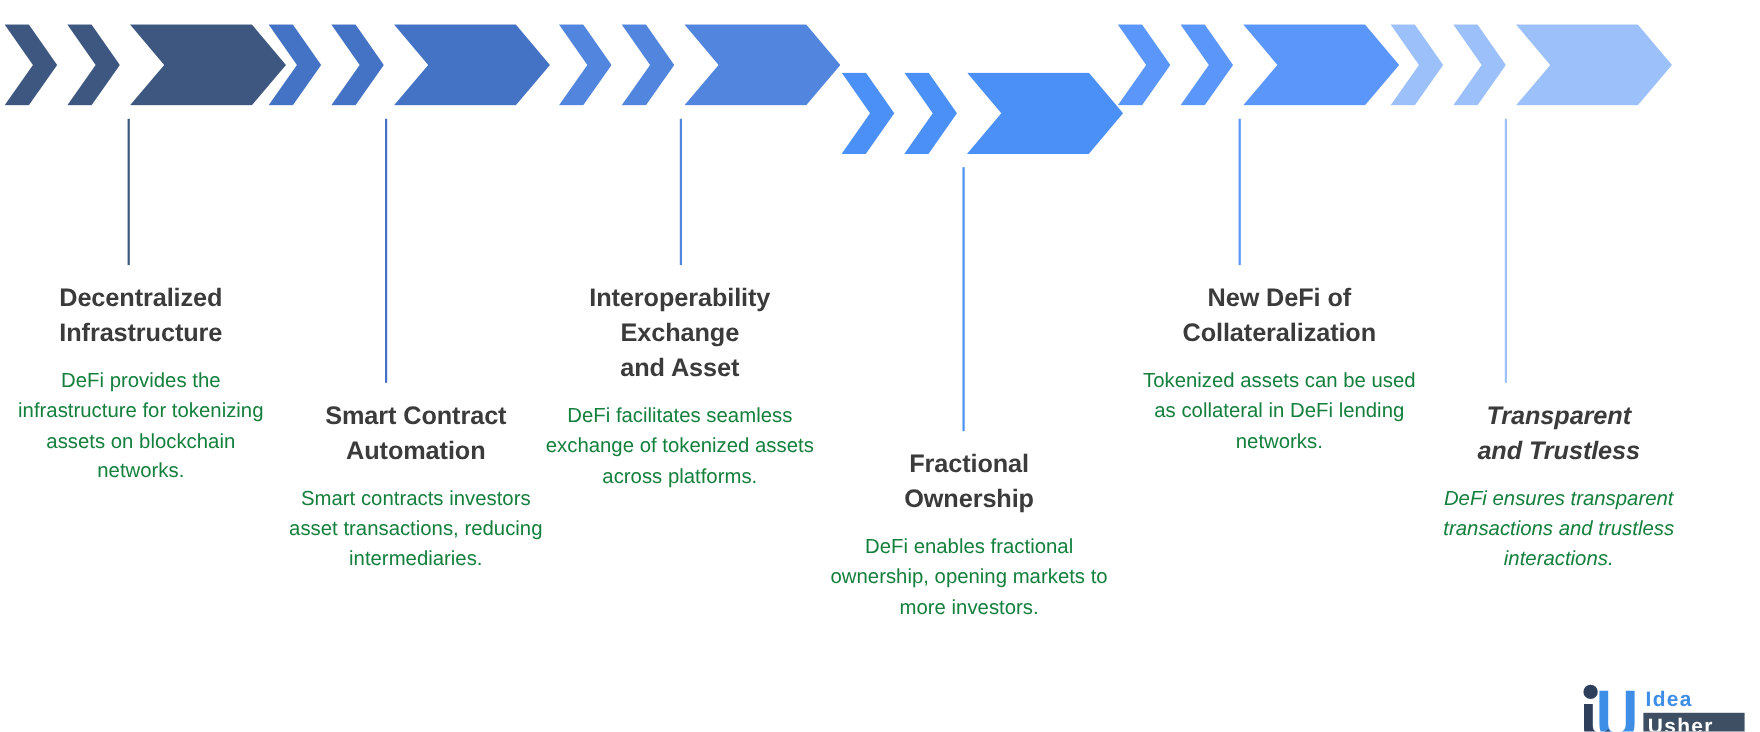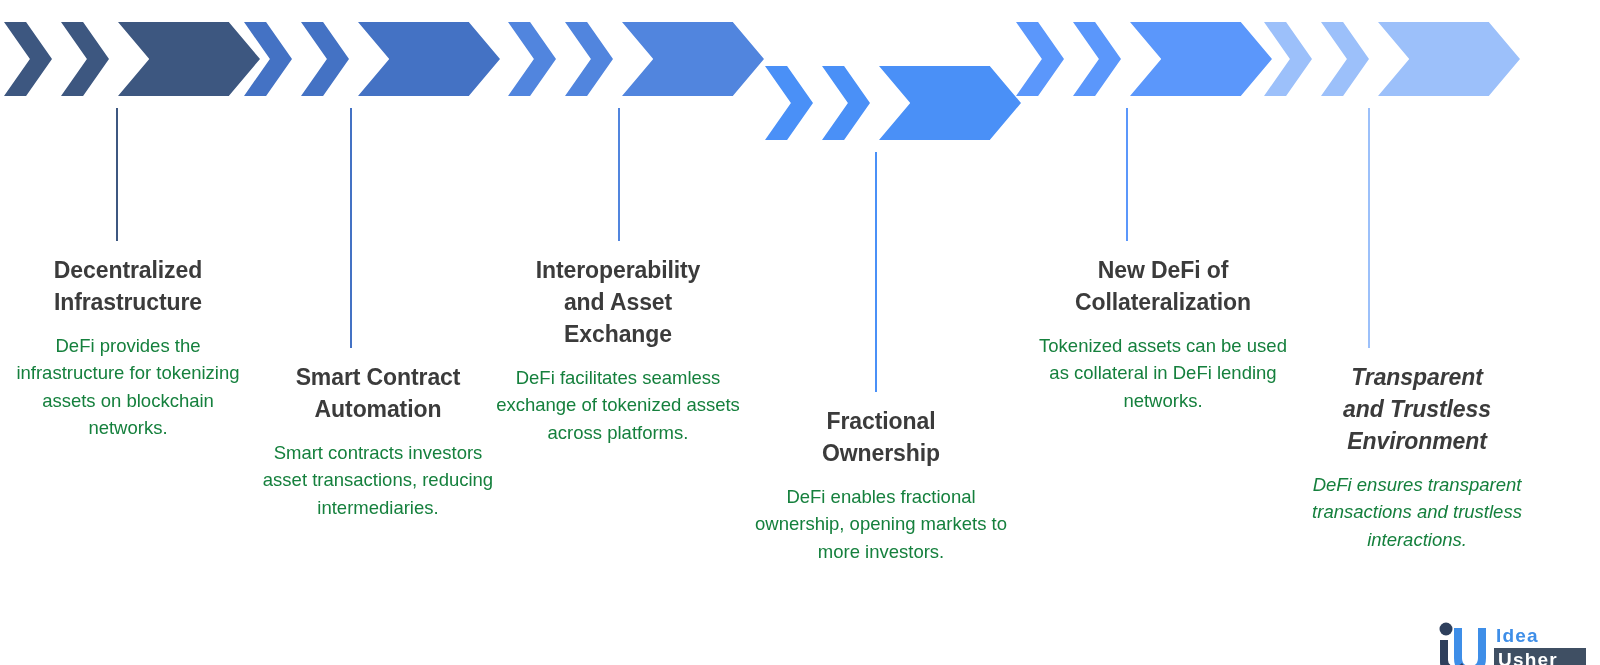--- a/index.html
+++ b/index.html
@@ -89,22 +89,22 @@
   <div class="col" style="left:508px;">
     <div class="chev-group">
       <div class="chev-sm" style="background:#5185DE"></div>
       <div class="chev-sm" style="background:#5185DE"></div>
       <div class="chev-lg" style="background:#5185DE"></div>
     </div>
     <div class="connector" style="left:110px; top:108px; height:133px; background:#5185DE;"></div>
     <div class="tblock" style="left:-18px; top:255px;">
       <div class="ttitle">
         <div>Interoperability</div>
+        <div>Exchange</div>
         <div>and Asset</div>
-        <div>Exchange</div>
       </div>
       <div class="tdesc">DeFi facilitates seamless exchange of tokenized assets across platforms.</div>
     </div>
   </div>
 
   <div class="col" style="left:765px;margin-top:44px;">
     <div class="chev-group">
       <div class="chev-sm" style="background:#4A90F7"></div>
       <div class="chev-sm" style="background:#4A90F7"></div>
       <div class="chev-lg" style="background:#4A90F7"></div>
@@ -139,21 +139,20 @@
     <div class="chev-group">
       <div class="chev-sm" style="background:#9CC0FA"></div>
       <div class="chev-sm" style="background:#9CC0FA"></div>
       <div class="chev-lg" style="background:#9CC0FA"></div>
     </div>
     <div class="connector" style="left:104px; top:108px; height:240px; background:#9CC0FA;"></div>
     <div class="tblock" style="left:8px; top:362px; width:290px;font-style:italic;">
       <div class="ttitle">
         <div>Transparent</div>
         <div>and Trustless</div>
-        <div>Environment</div>
       </div>
       <div class="tdesc">DeFi ensures transparent transactions and trustless interactions.</div>
     </div>
   </div>
 
   <div class="logo">
     <svg width="160" height="66" viewBox="0 0 160 66">
 
       <path d="M26 10 L26 40 Q26 56 42 56 Q58 56 58 40 L58 10 L50 10 L50 40
                Q50 48 42 48 Q34 48 34 40 L34 10 Z" fill="#3E8EE8"></path>

